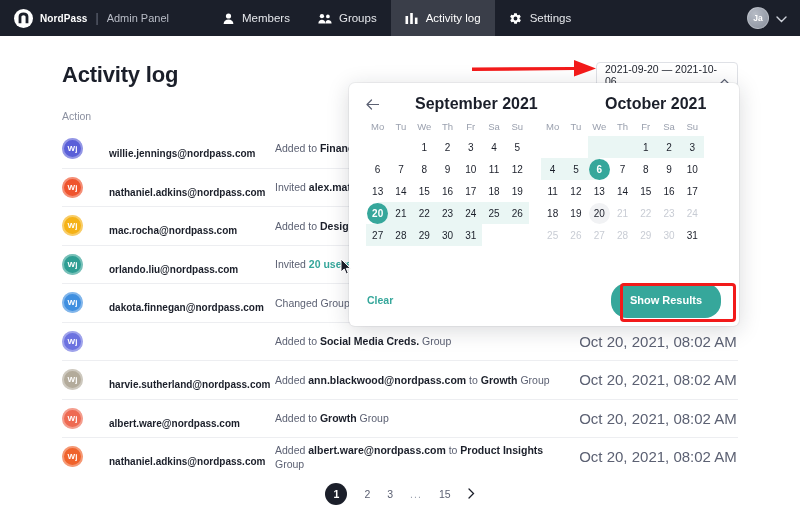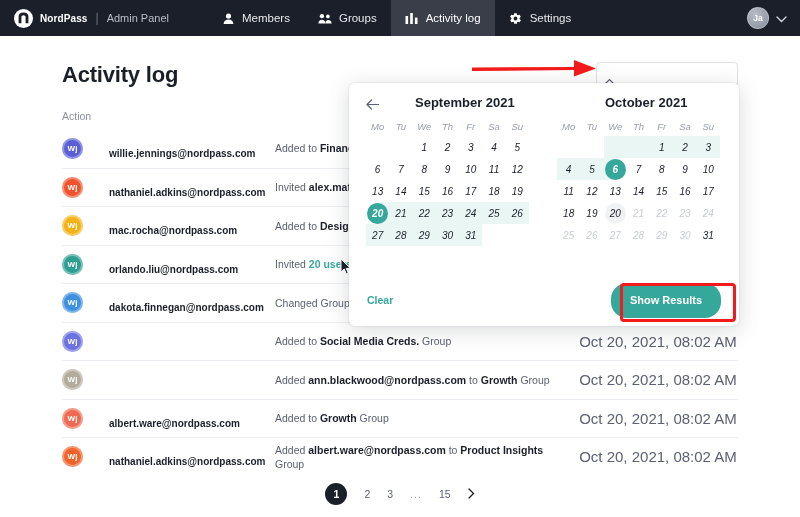--- a/index.html
+++ b/index.html
@@ -107,26 +107,26 @@
     background: #fff; border-radius: 6px;
     box-shadow: 0 4px 22px rgba(24,28,40,.17), 0 0 0 1px rgba(24,28,40,.05);
     z-index: 20;
   }
   .cal-head { position: relative; height: 38px; }
   .cal-back {
     position: absolute; left: 17px; top: 13px; width: 13px; height: 13px;
     cursor: pointer;
   }
   .cal-month {
-    position: absolute; top: 12px; font-size: 13px; font-weight: bold; color: #1b1f2a;
+    position: absolute; top: 12px; font-size: 16px; font-weight: bold; color: #1b1f2a;
   }
   .cal-month.m1 { left: 66px; }
   .cal-month.m2 { left: 256px; }
 
-  .months { display: flex; padding: 0 17px; gap: 28px; font-style: italic; }
+  .months { display: flex; padding: 0 17px; gap: 12px; }
   .month { width: 163px; }
   .dow { display: grid; grid-template-columns: repeat(7,1fr); margin-bottom: 4px; }
   .dow span { font-size: 9.5px; color: #9aa0ae; text-align: center; }
   .grid { display: grid; grid-template-columns: repeat(7,1fr); }
   .day {
     height: 22px; display: flex; align-items: center; justify-content: center;
     font-size: 10px; color: #1b1f2a; position: relative; cursor: pointer;
   }
   .day.blank { cursor: default; }
   .day.range { background: #eaf6f4; }
@@ -235,20 +235,21 @@
           </svg>
       </span>
     </div>
   </div>
 
   <div class="page">
 
     <div class="page-title">Activity log</div>
 
     <div class="date-field">
+      <span class="date-field-text">2021-09-20 — 2021-10-06</span>
       <span class="chev-up">
         <svg width="9" height="6" viewBox="0 0 9 6">
             <path d="M1 5 L4.5 1.5 L8 5" stroke="#5c6173" stroke-width="1.2" fill="none" stroke-linecap="round"></path>
           </svg>
       </span>
     </div>
 
     <div class="thead">
       <div class="th-action">Action</div>
       <div class="th-date"></div>
@@ -298,20 +299,21 @@
         <div class="row">
           <div class="cell-member">
             <div class="avatar" style="background: rgb(108, 114, 224);">Wj</div>
           </div>
           <div class="cell-action">Added to <b>Social Media Creds.</b> Group</div>
           <div class="cell-date">Oct 20, 2021, 08:02 AM</div>
         </div>
         <div class="row">
           <div class="cell-member">
             <div class="avatar" style="background: rgb(179, 171, 155);">Wj</div>
+            <span class="member-email">harvie.sutherland@nordpass.com</span>
           </div>
           <div class="cell-action">Added <b>ann.blackwood@nordpass.com</b> to <b>Growth</b> Group</div>
           <div class="cell-date">Oct 20, 2021, 08:02 AM</div>
         </div>
         <div class="row">
           <div class="cell-member">
             <div class="avatar" style="background: rgb(238, 106, 82);">Wj</div>
             <span class="member-email">albert.ware@nordpass.com</span>
           </div>
           <div class="cell-action">Added to <b>Growth</b> Group</div>

